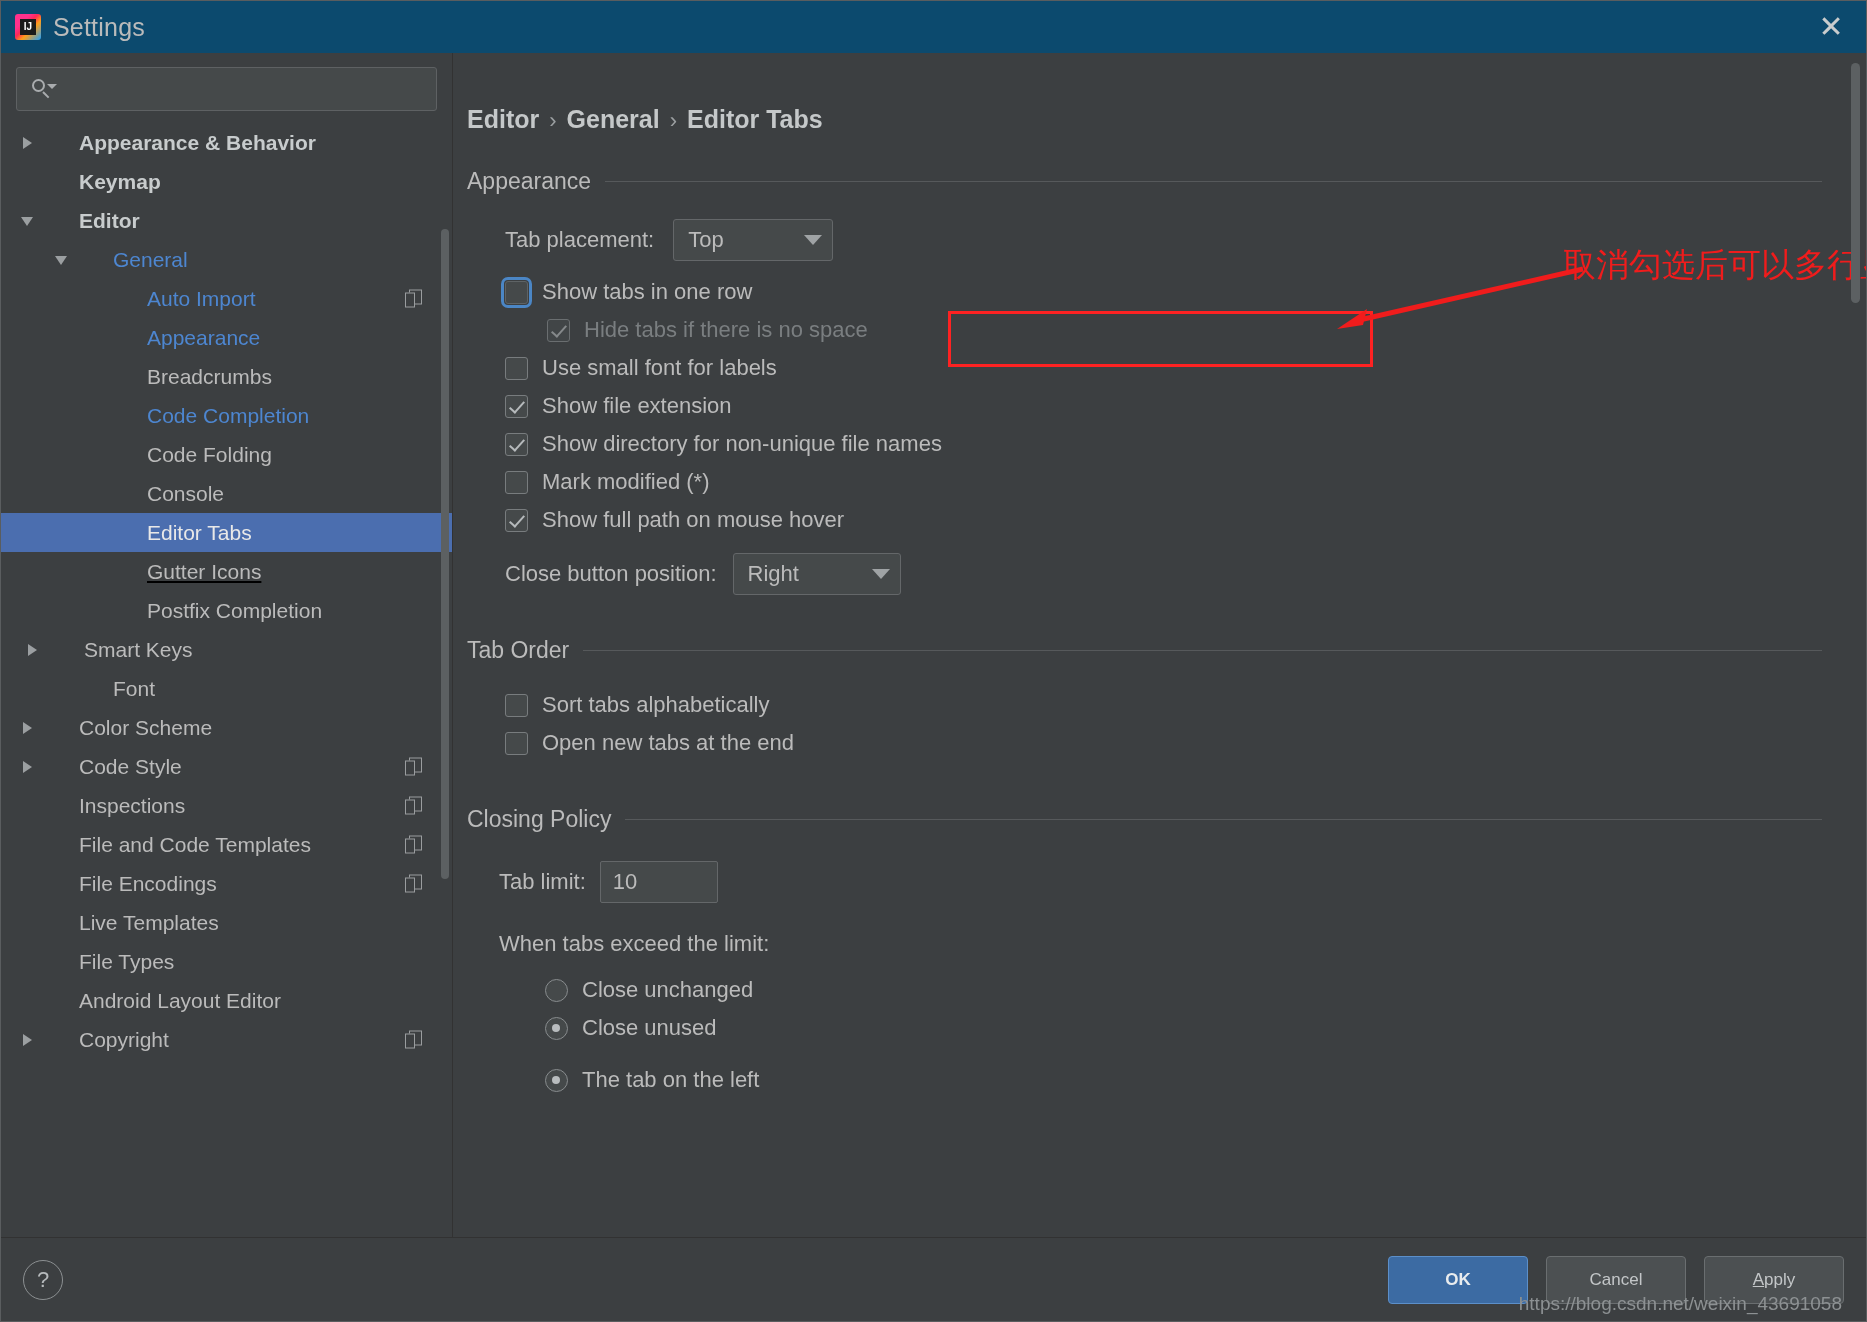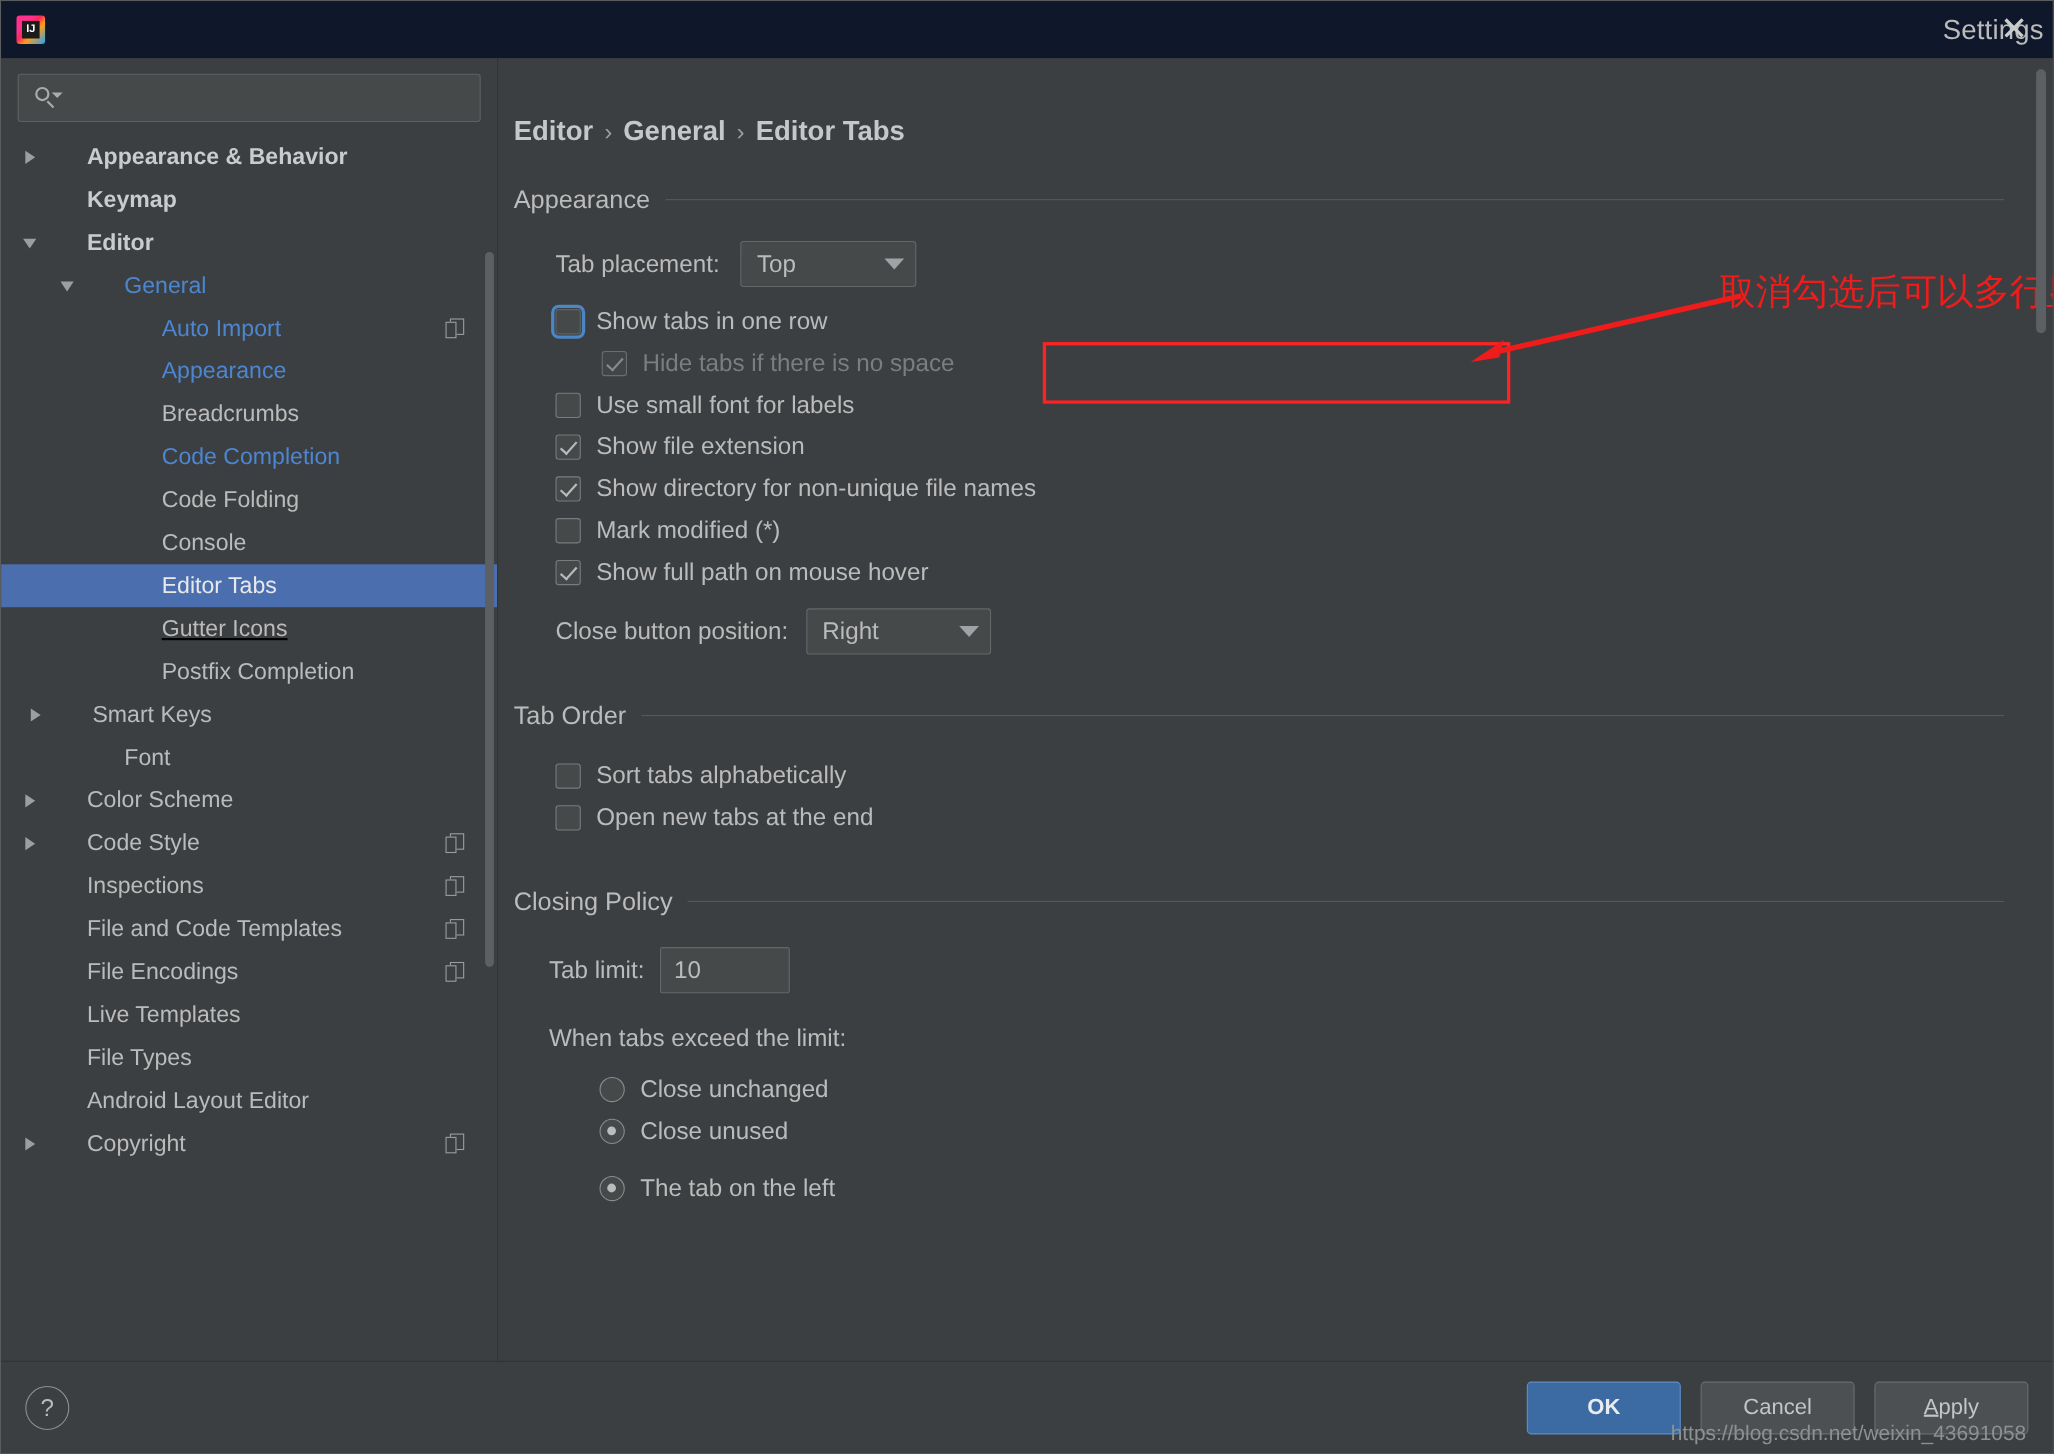--- a/index.html
+++ b/index.html
@@ -15,27 +15,26 @@
     width: 1867px; height: 1322px;
     background: #3c3f41;
     border: 1px solid #5a5d5f;
     display: flex;
     flex-direction: column;
   }
 
   
   #titlebar {
     height: 52px;
-    background: #0f172a;
+    background: #0c4a6e;
     display: flex;
     align-items: center;
     padding: 0 8px 0 14px;
     flex: 0 0 auto;
     position: relative;
-    justify-content: space-between;
   }
   #app-logo {
     width: 26px; height: 26px;
     margin-right: 12px;
     position: relative;
     border-radius: 3px;
     overflow: hidden;
     flex: 0 0 auto;
     background: linear-gradient(135deg,#ff318c 0%,#ff318c 30%,#fe2857 45%,#ff9e18 62%,#1fa1ff 100%);
   }
@@ -411,21 +410,21 @@
     gap: 18px;
     align-items: center;
   }
   .btn {
     min-width: 140px;
     height: 48px;
     border-radius: 4px;
     background: #4c5052;
     border: 1px solid #6a6e70;
     color: #c3c6c8;
-    font-size: 20px;
+    font-size: 17px;
     display: flex;
     align-items: center;
     justify-content: center;
     cursor: pointer;
     padding: 0 20px;
   }
   .btn.primary {
     background: #3c6ba3;
     border: 1px solid #5c8fc9;
     color: #e9ecee;

